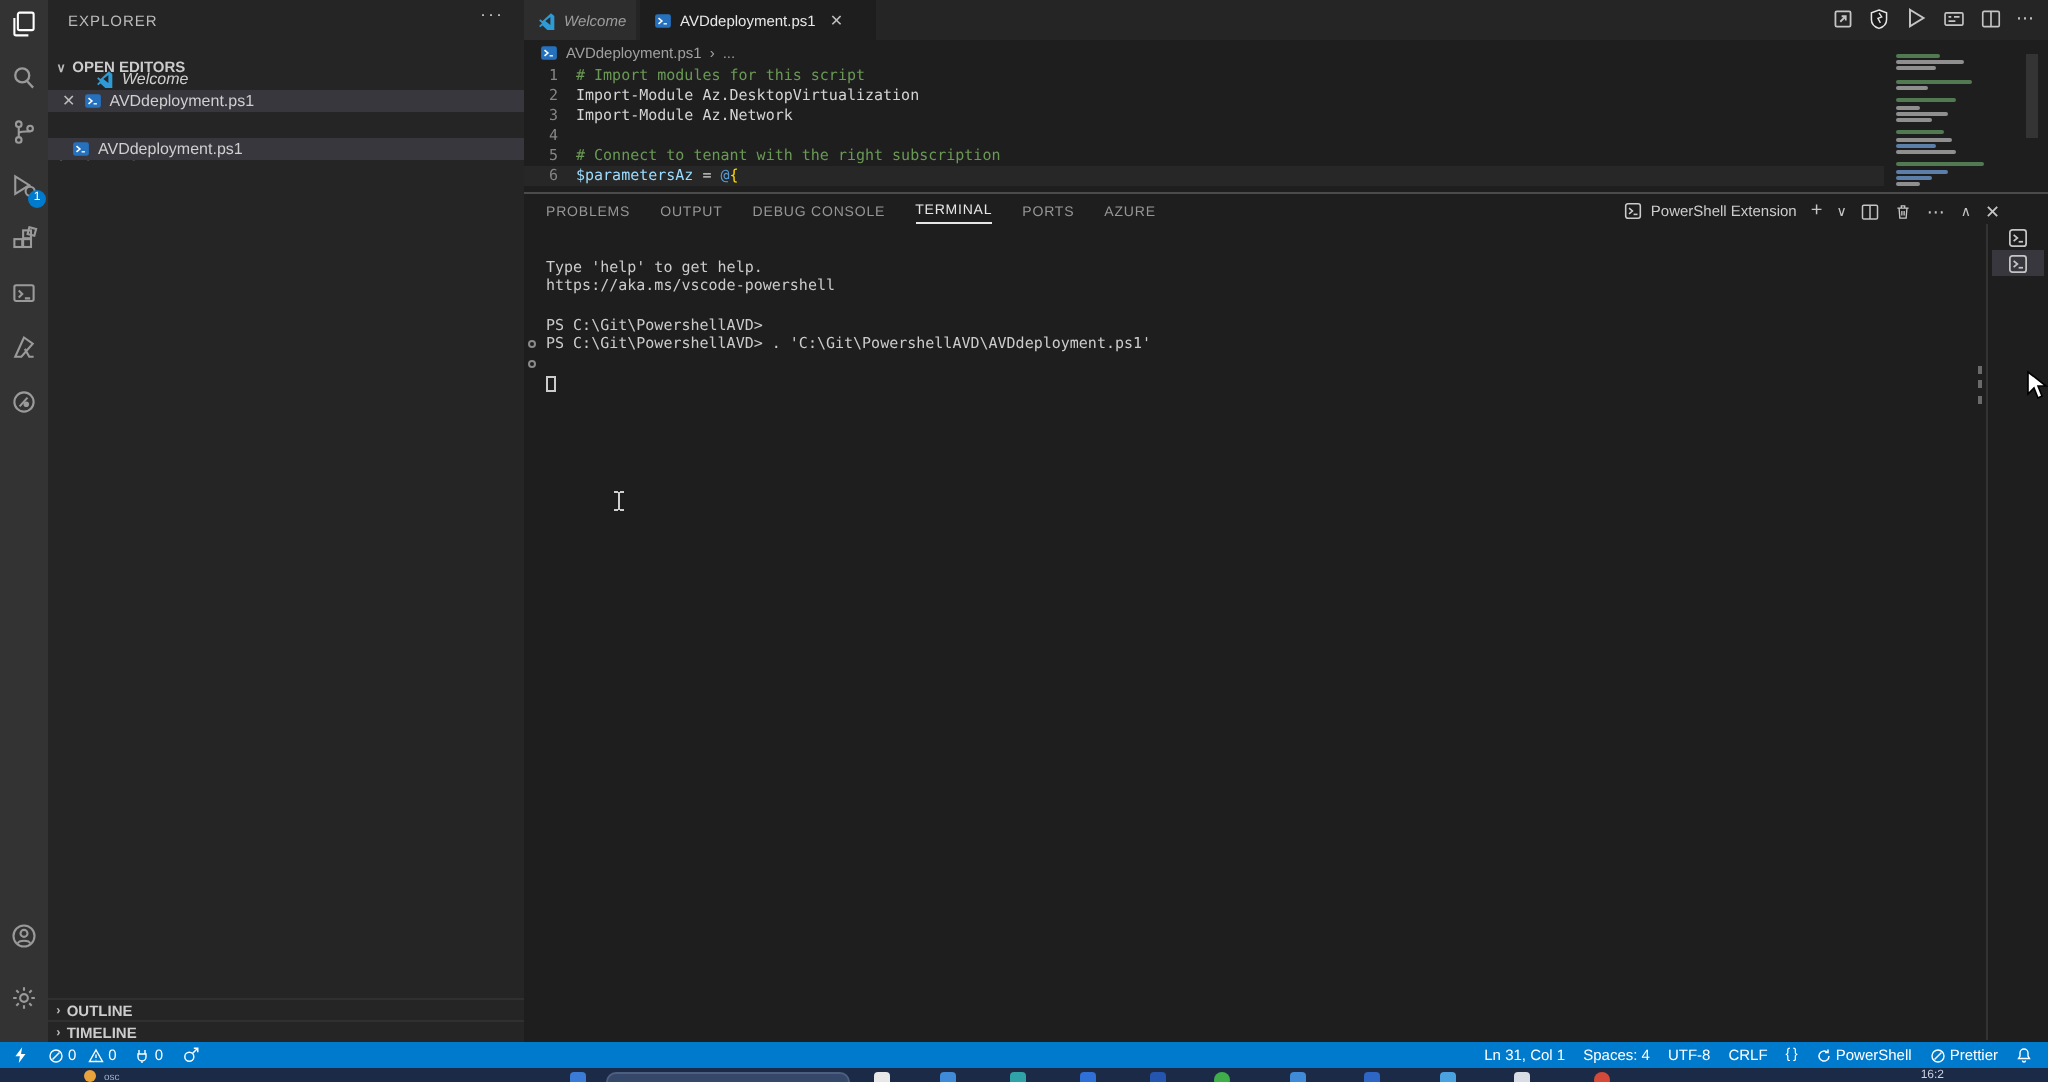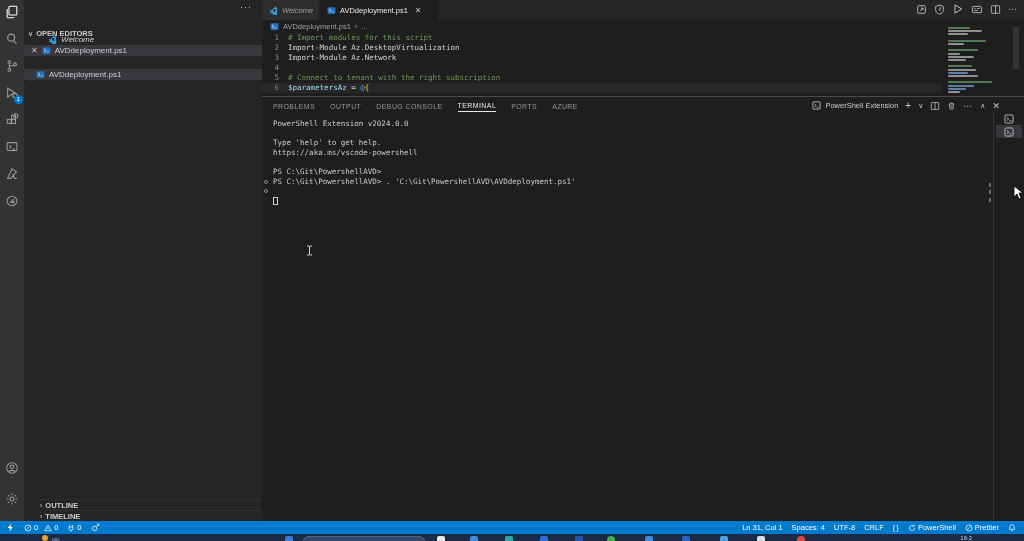--- a/index.html
+++ b/index.html
@@ -18,21 +18,21 @@
   
   #sidebar { left:24px; top:0; width:238px; height:521px; background:#252526; color:#cccccc; }
   .sb-header { position:absolute; left:0; top:0; width:238px; height:20px; display:flex; align-items:center; padding:0 10px; font-size:7.5px; letter-spacing:.5px; color:#bbbbbb; }
   .sb-dots { position:absolute; right:10px; top:2px; color:#cccccc; font-size:9px; letter-spacing:1px; cursor:default; }
   .sb-sec { position:absolute; left:0; width:238px; height:11px; display:flex; align-items:center; gap:3px; padding-left:4px; font-size:7.5px; font-weight:bold; color:#cccccc; }
   .sb-row { position:absolute; left:0; width:238px; height:11px; display:flex; align-items:center; gap:4px; font-size:8px; color:#cfcfcf; }
   .sb-row.sel { background:#37373d; }
   .chev { font-size:7px; color:#bbbbbb; transform:scale(.9); }
   .fileicon { width:9px; height:9px; flex:0 0 auto; }
   .xclose { color:#bdbdbd; font-size:8px; line-height:8px; }
-  .sb-bottom { border-top:1px solid #303031;margin-left:12px; }
+  .sb-bottom { border-top:1px solid #303031; }
 
   
   #tabbar { left:262px; top:0; width:762px; height:20px; background:#252526; }
   .tab { position:absolute; top:0; height:20px; display:flex; align-items:center; gap:4px; padding:0 7px; font-size:7.5px; }
   .tab.inactive { background:#2d2d2d; color:#9e9e9e; font-style:italic; }
   .tab.active { background:#1e1e1e; color:#e8e8e8; }
   .tab .close { color:#c0c0c0; font-size:8px; margin-left:3px; }
   #tab-actions { position:absolute; right:6px; top:3px; display:flex; gap:7px; align-items:center; color:#c5c5c5; }
 
   
@@ -157,20 +157,21 @@
     </div>
     <div class="act-item" style="top:487px">
       <svg width="14" height="14" viewBox="0 0 16 16" fill="none" stroke="currentColor" stroke-width="1.2">
           <circle cx="8" cy="8" r="2.2"></circle>
           <path d="M8 1.8v2M8 12.2v2M1.8 8h2M12.2 8h2M3.6 3.6l1.4 1.4M11 11l1.4 1.4M12.4 3.6L11 5M5 11l-1.4 1.4"></path>
         </svg>
     </div>
   </div>
 
   <div id="sidebar" class="abs">
+    <div class="sb-header">EXPLORER</div>
     <div class="sb-dots">···</div>
 
     <div class="sb-sec" style="top:28px">
       <span class="chev">∨</span>
       <span>OPEN EDITORS</span>
     </div>
 
     <div class="sb-row" style="top:34px; padding-left:24px">
       <svg class="fileicon" viewBox="0 0 16 16">
           <path fill="#2e9bd6" d="M11.5 1L4 8l-2-1.5L1 7.5 3.5 10 1 12.5l1 1L4 12l7.5 7-.0-1 3-1.5v-13L11.5 1zM11 4.5v7L6.5 8 11 4.5z"></path>
@@ -341,21 +342,20 @@
       <svg width="9" height="10" viewBox="0 0 16 16" fill="none" stroke="currentColor" stroke-width="1.2">
           <path d="M3 4.5h10M6.5 4.5v-2h3v2M4.5 4.5l.7 9h5.6l.7-9"></path>
           <path d="M7 7v4M9 7v4"></path>
         </svg>
       <span style="font-size:9px; letter-spacing:1px">⋯</span>
       <span style="font-size:7px">∧</span>
       <span style="font-size:9px">✕</span>
     </div>
 
     <div id="term-body">
-        <div class="term-line"><span>PowerShell Extension v2024.0.0</span></div>
         <div class="term-line"><span></span></div>
         <div class="term-line"><span>Type 'help' to get help.</span></div>
         <div class="term-line"><span>https://aka.ms/vscode-powershell</span></div>
         <div class="term-line"><span></span></div>
         <div class="term-line"><span>PS C:\Git\PowershellAVD&gt;</span></div>
         <div class="term-line"><span class="term-dec"></span><span>PS C:\Git\PowershellAVD&gt; . 'C:\Git\PowershellAVD\AVDdeployment.ps1'</span></div>
         <div class="term-line"><span class="term-dec"></span><span></span></div>
         <div class="term-line"><span class="term-cursor"></span><span></span></div>
       </div>
   </div>

